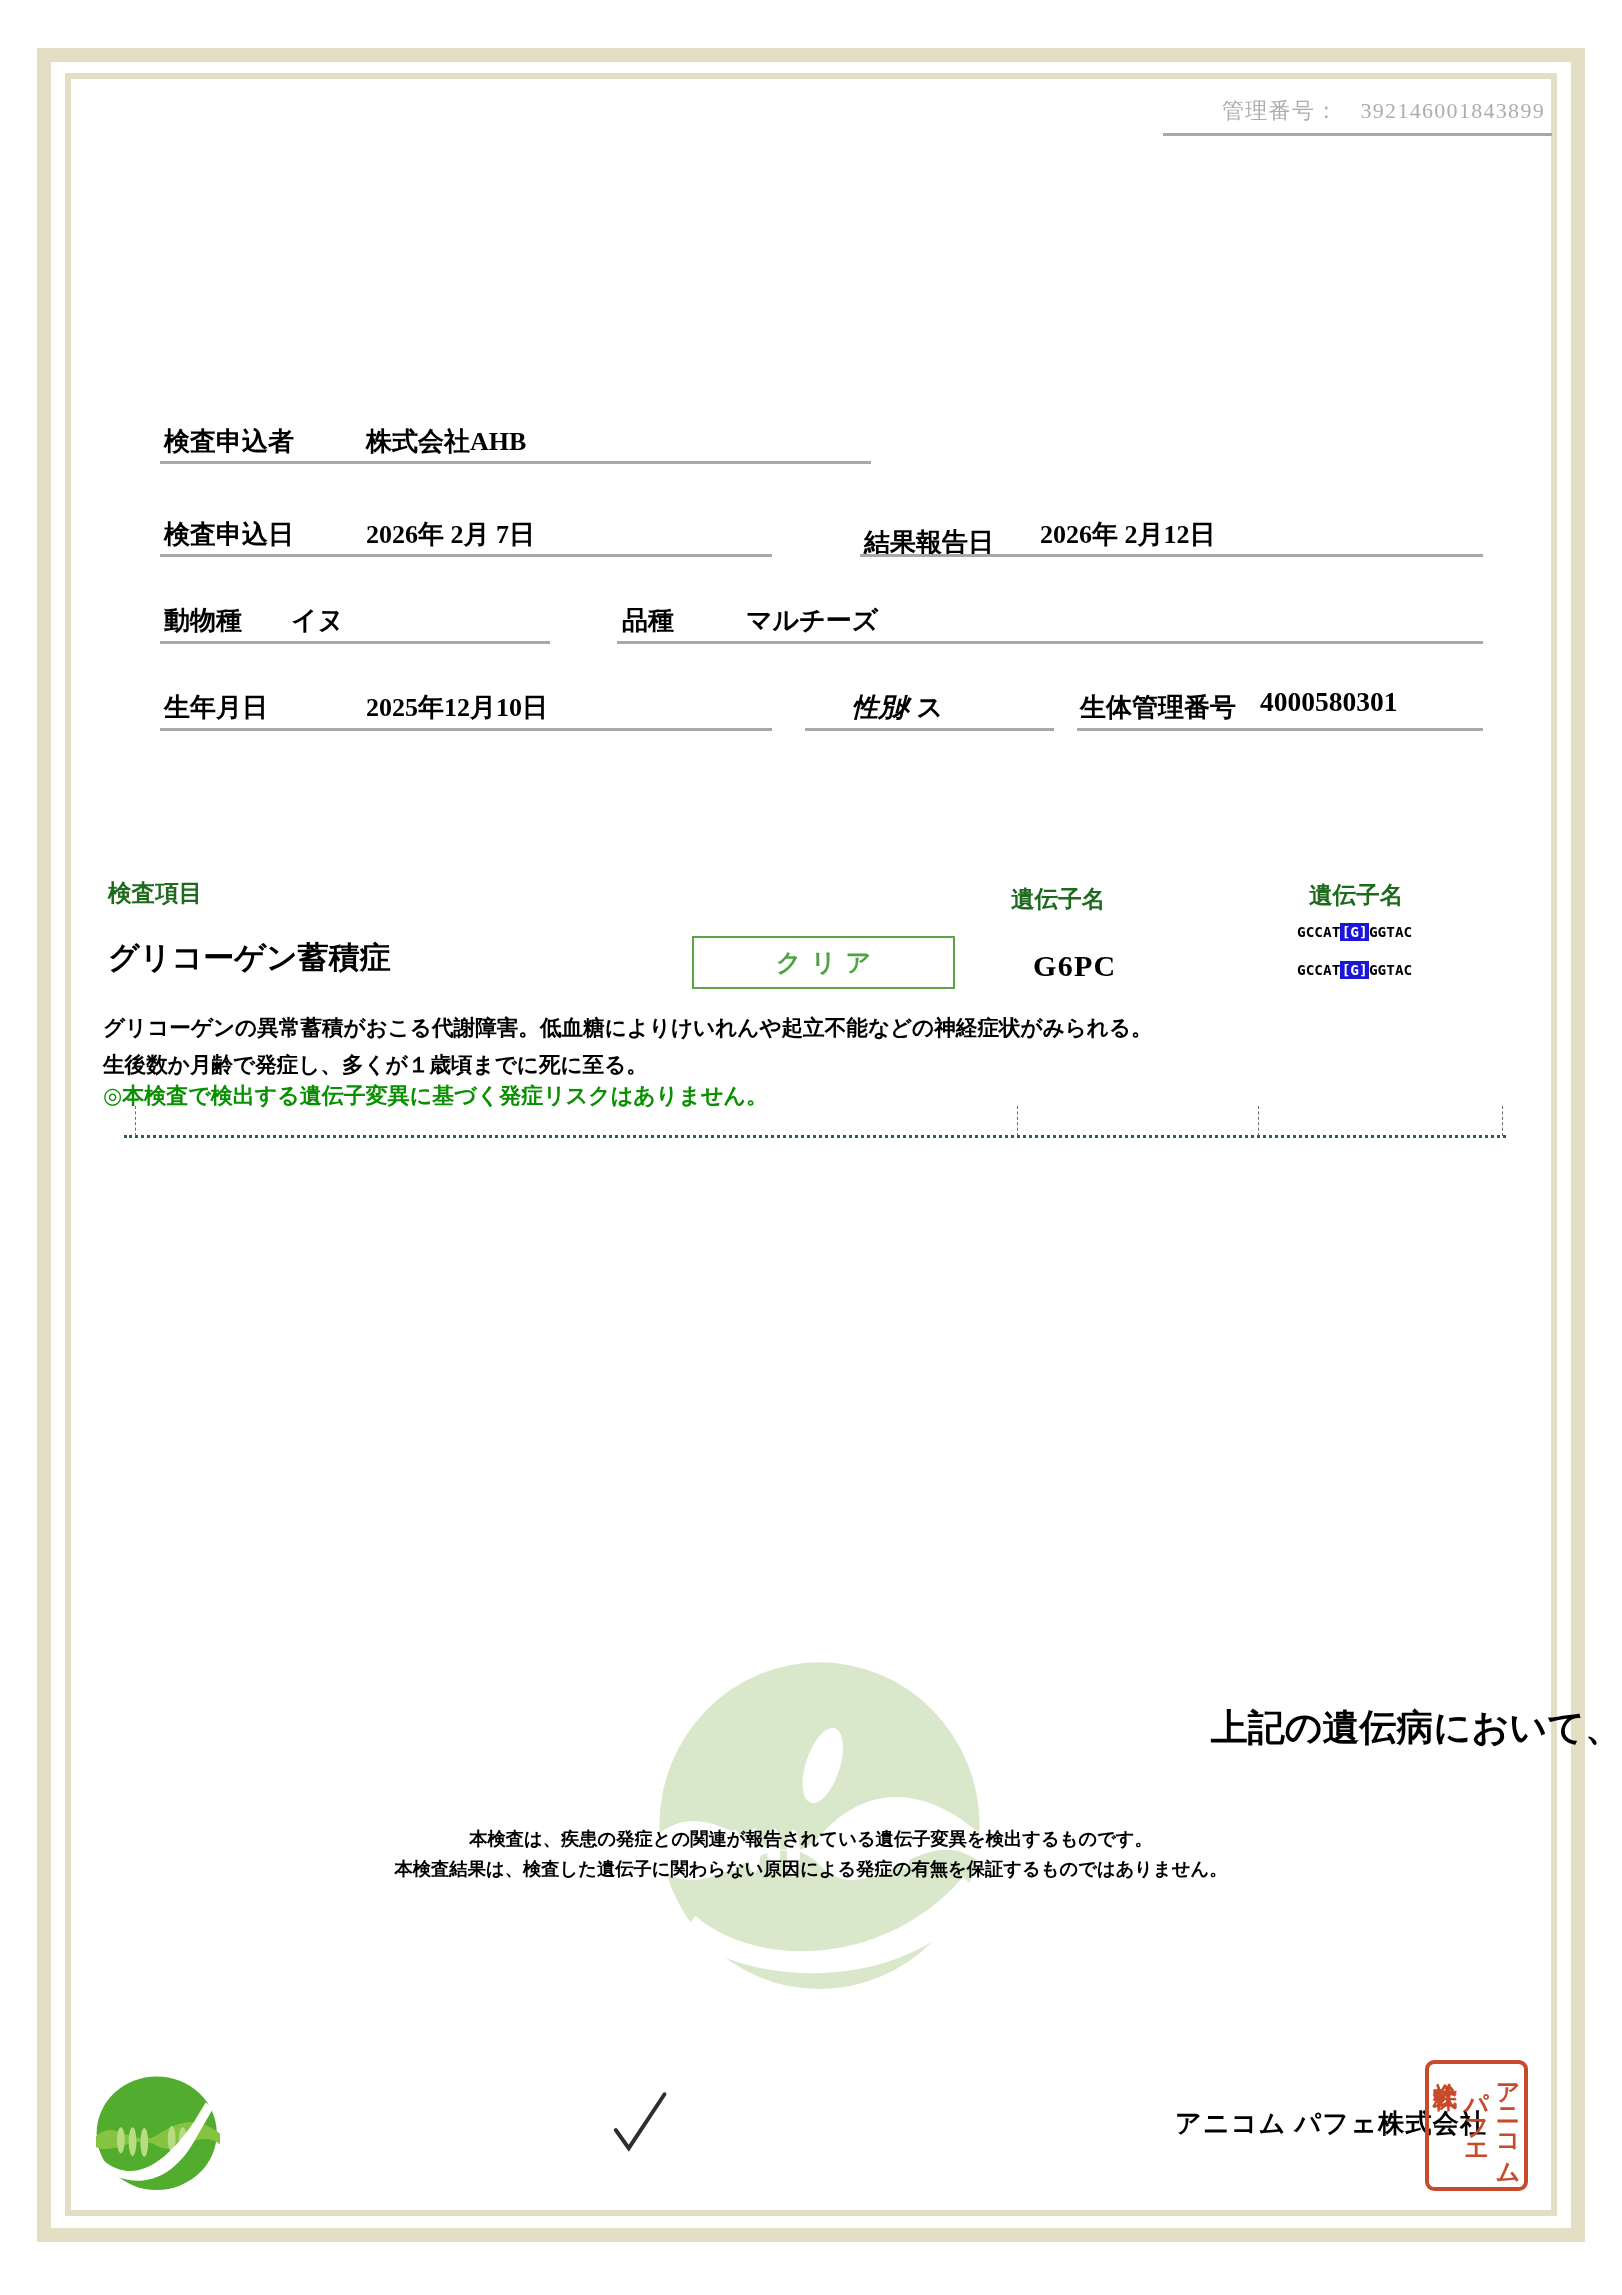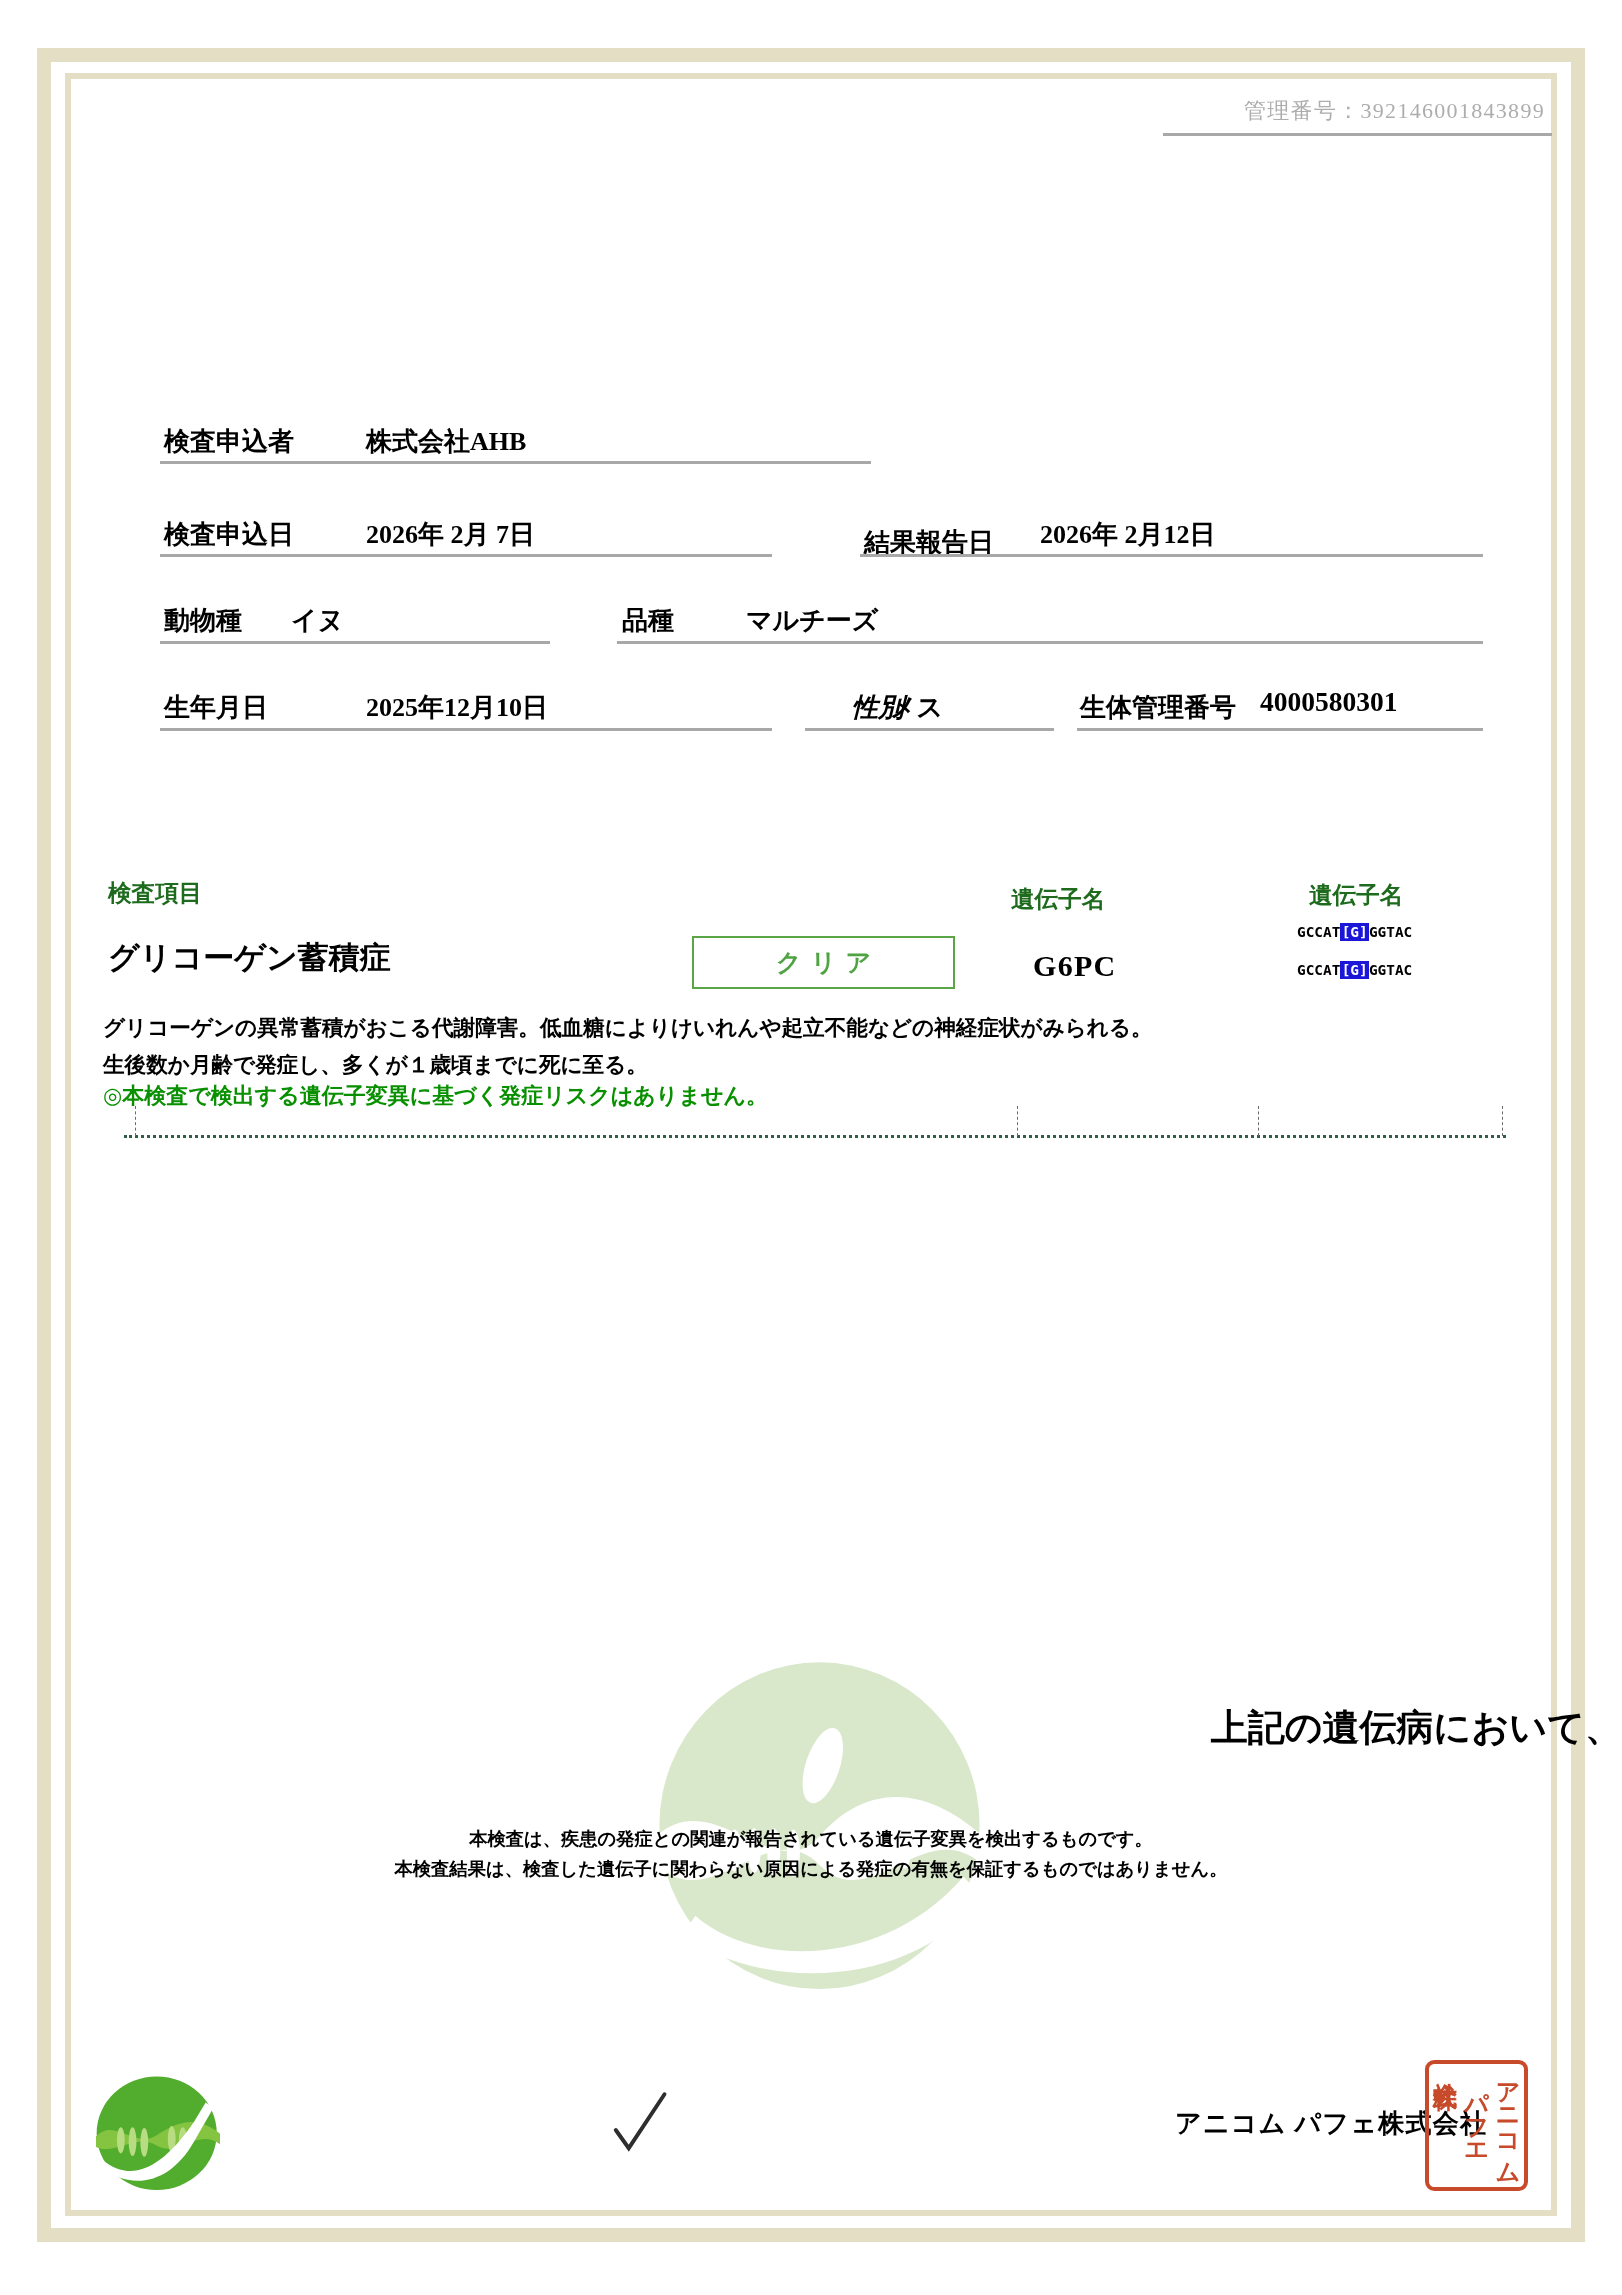--- a/index.html
+++ b/index.html
@@ -6,21 +6,21 @@
   .page{position:relative;width:1622px;height:2295px;background:#ffffff;overflow:hidden;
         font-family:"Liberation Serif","DejaVu Serif",serif;color:#000;}
   
   .frame-outer{position:absolute;top:48px;left:37px;right:37px;bottom:53px;
                border:14.4px solid #e4dec5;pointer-events:none;z-index:2;}
   .frame-inner{position:absolute;top:73px;left:65px;right:65px;bottom:79px;
                border:6.5px solid #e4dec5;pointer-events:none;z-index:2;}
   .abs{position:absolute;z-index:3;}
   
   .ctrl{top:96px;right:77px;font-size:22px;color:#adadad;letter-spacing:1.3px;}
-  .ctrl .num{}
+  .ctrl .num{margin-left:22px;}
   .ctrl-line{top:133px;left:1163px;width:389px;height:3.3px;background:#a8a8a8;}
   
   .title{top:191px;left:0;width:100%;text-align:center;font-size:93px;font-weight:700;
          letter-spacing:3.9px;}
   
   .lbl,.val{font-size:26px;font-weight:700;white-space:pre;}
   .uline{height:3.3px;background:#a8a8a8;}
   
   .green-head{font-size:23.6px;font-weight:700;color:#1e6b1e;}
   .disease{font-size:31px;font-weight:700;}

